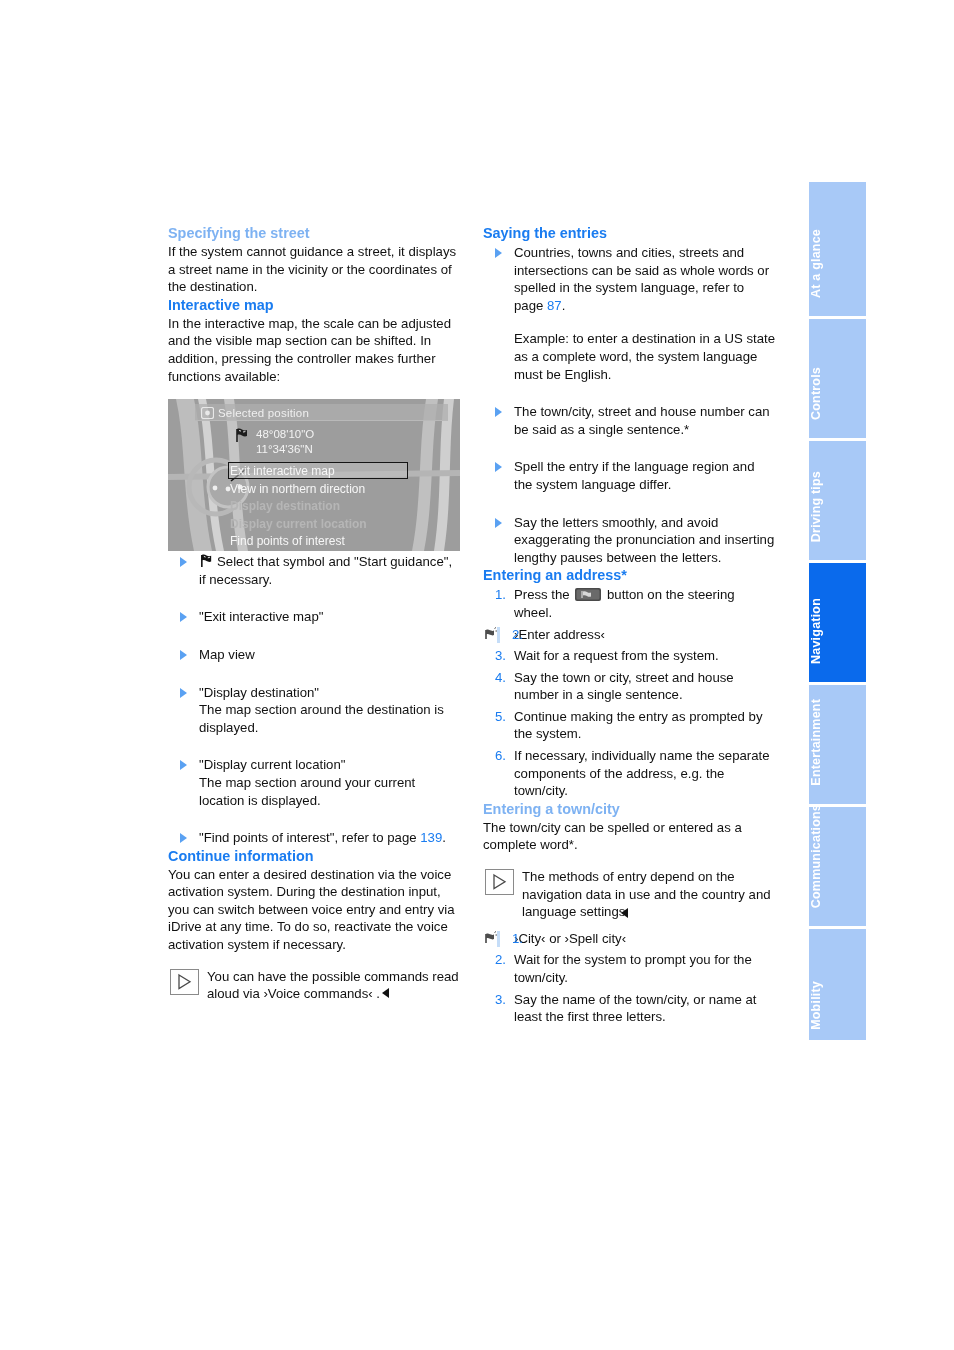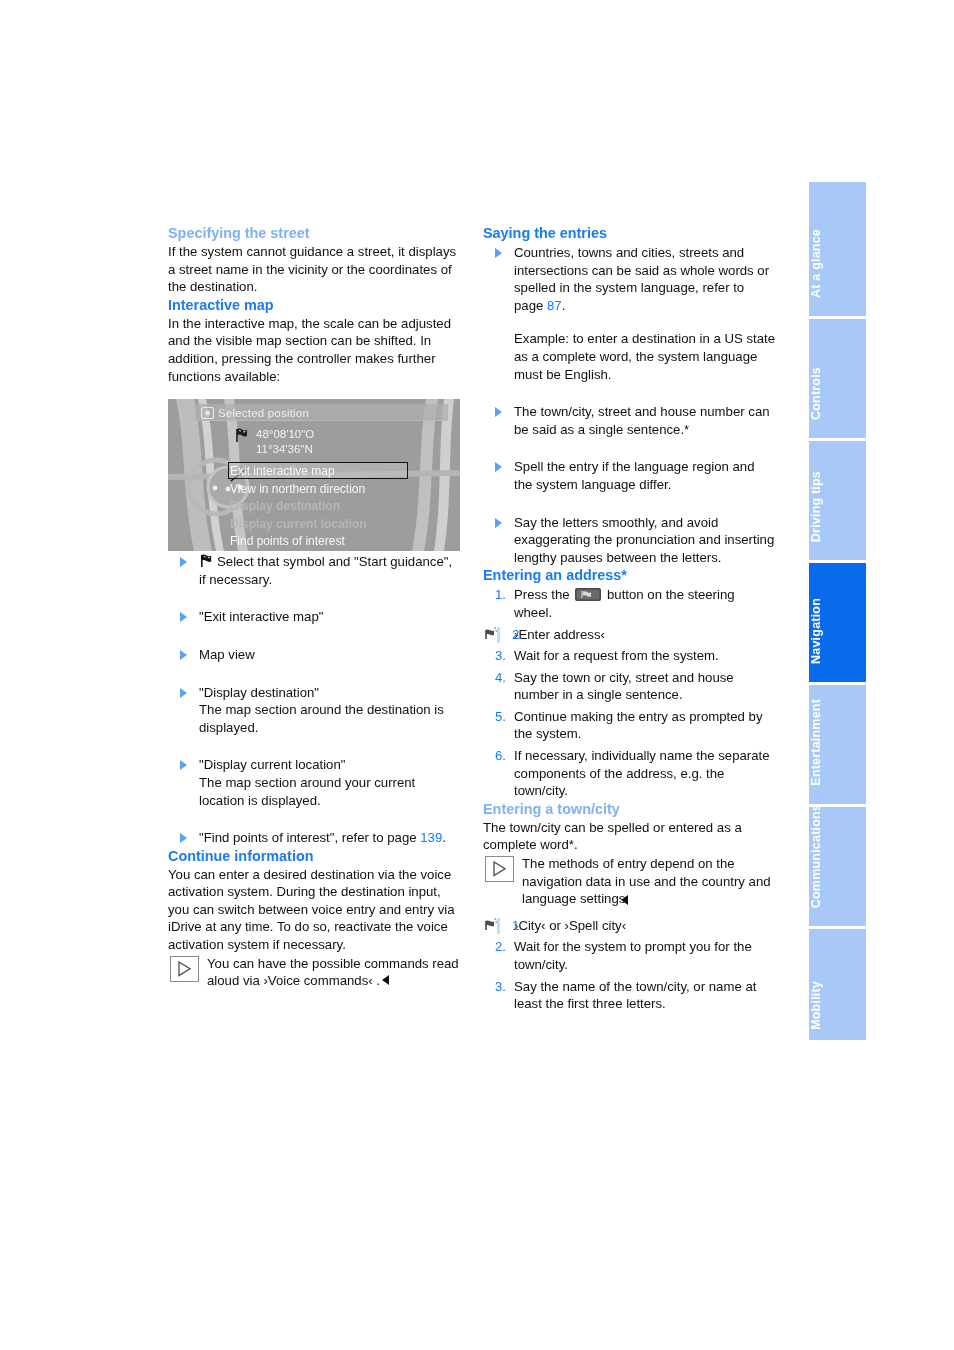--- a/index.html
+++ b/index.html
@@ -112,21 +112,21 @@
     width: 20px; text-align: right;
   }
   li.voice { padding-left: 48px; }
   li.voice .num { left: 20px; }
   .voice-icon {
     position: absolute; left: 0px; top: 1px;
     width: 17px; height: 16px;
   }
 
   
-  .note { position: relative; margin-top: 1px; padding-left: 39px; min-height: 28px; }
+  .note { position: relative; margin-top: 14px; padding-left: 39px; min-height: 28px; }
   .note .notebox {
     position: absolute; left: 2px; top: 1px;
     width: 29px; height: 26px;
     border: 1px solid #8a8a8a;
     background: #fff;
   }
   .note .notebox::after {
     content: "";
     position: absolute; left: 9px; top: 5px;
     width: 0; height: 0;

